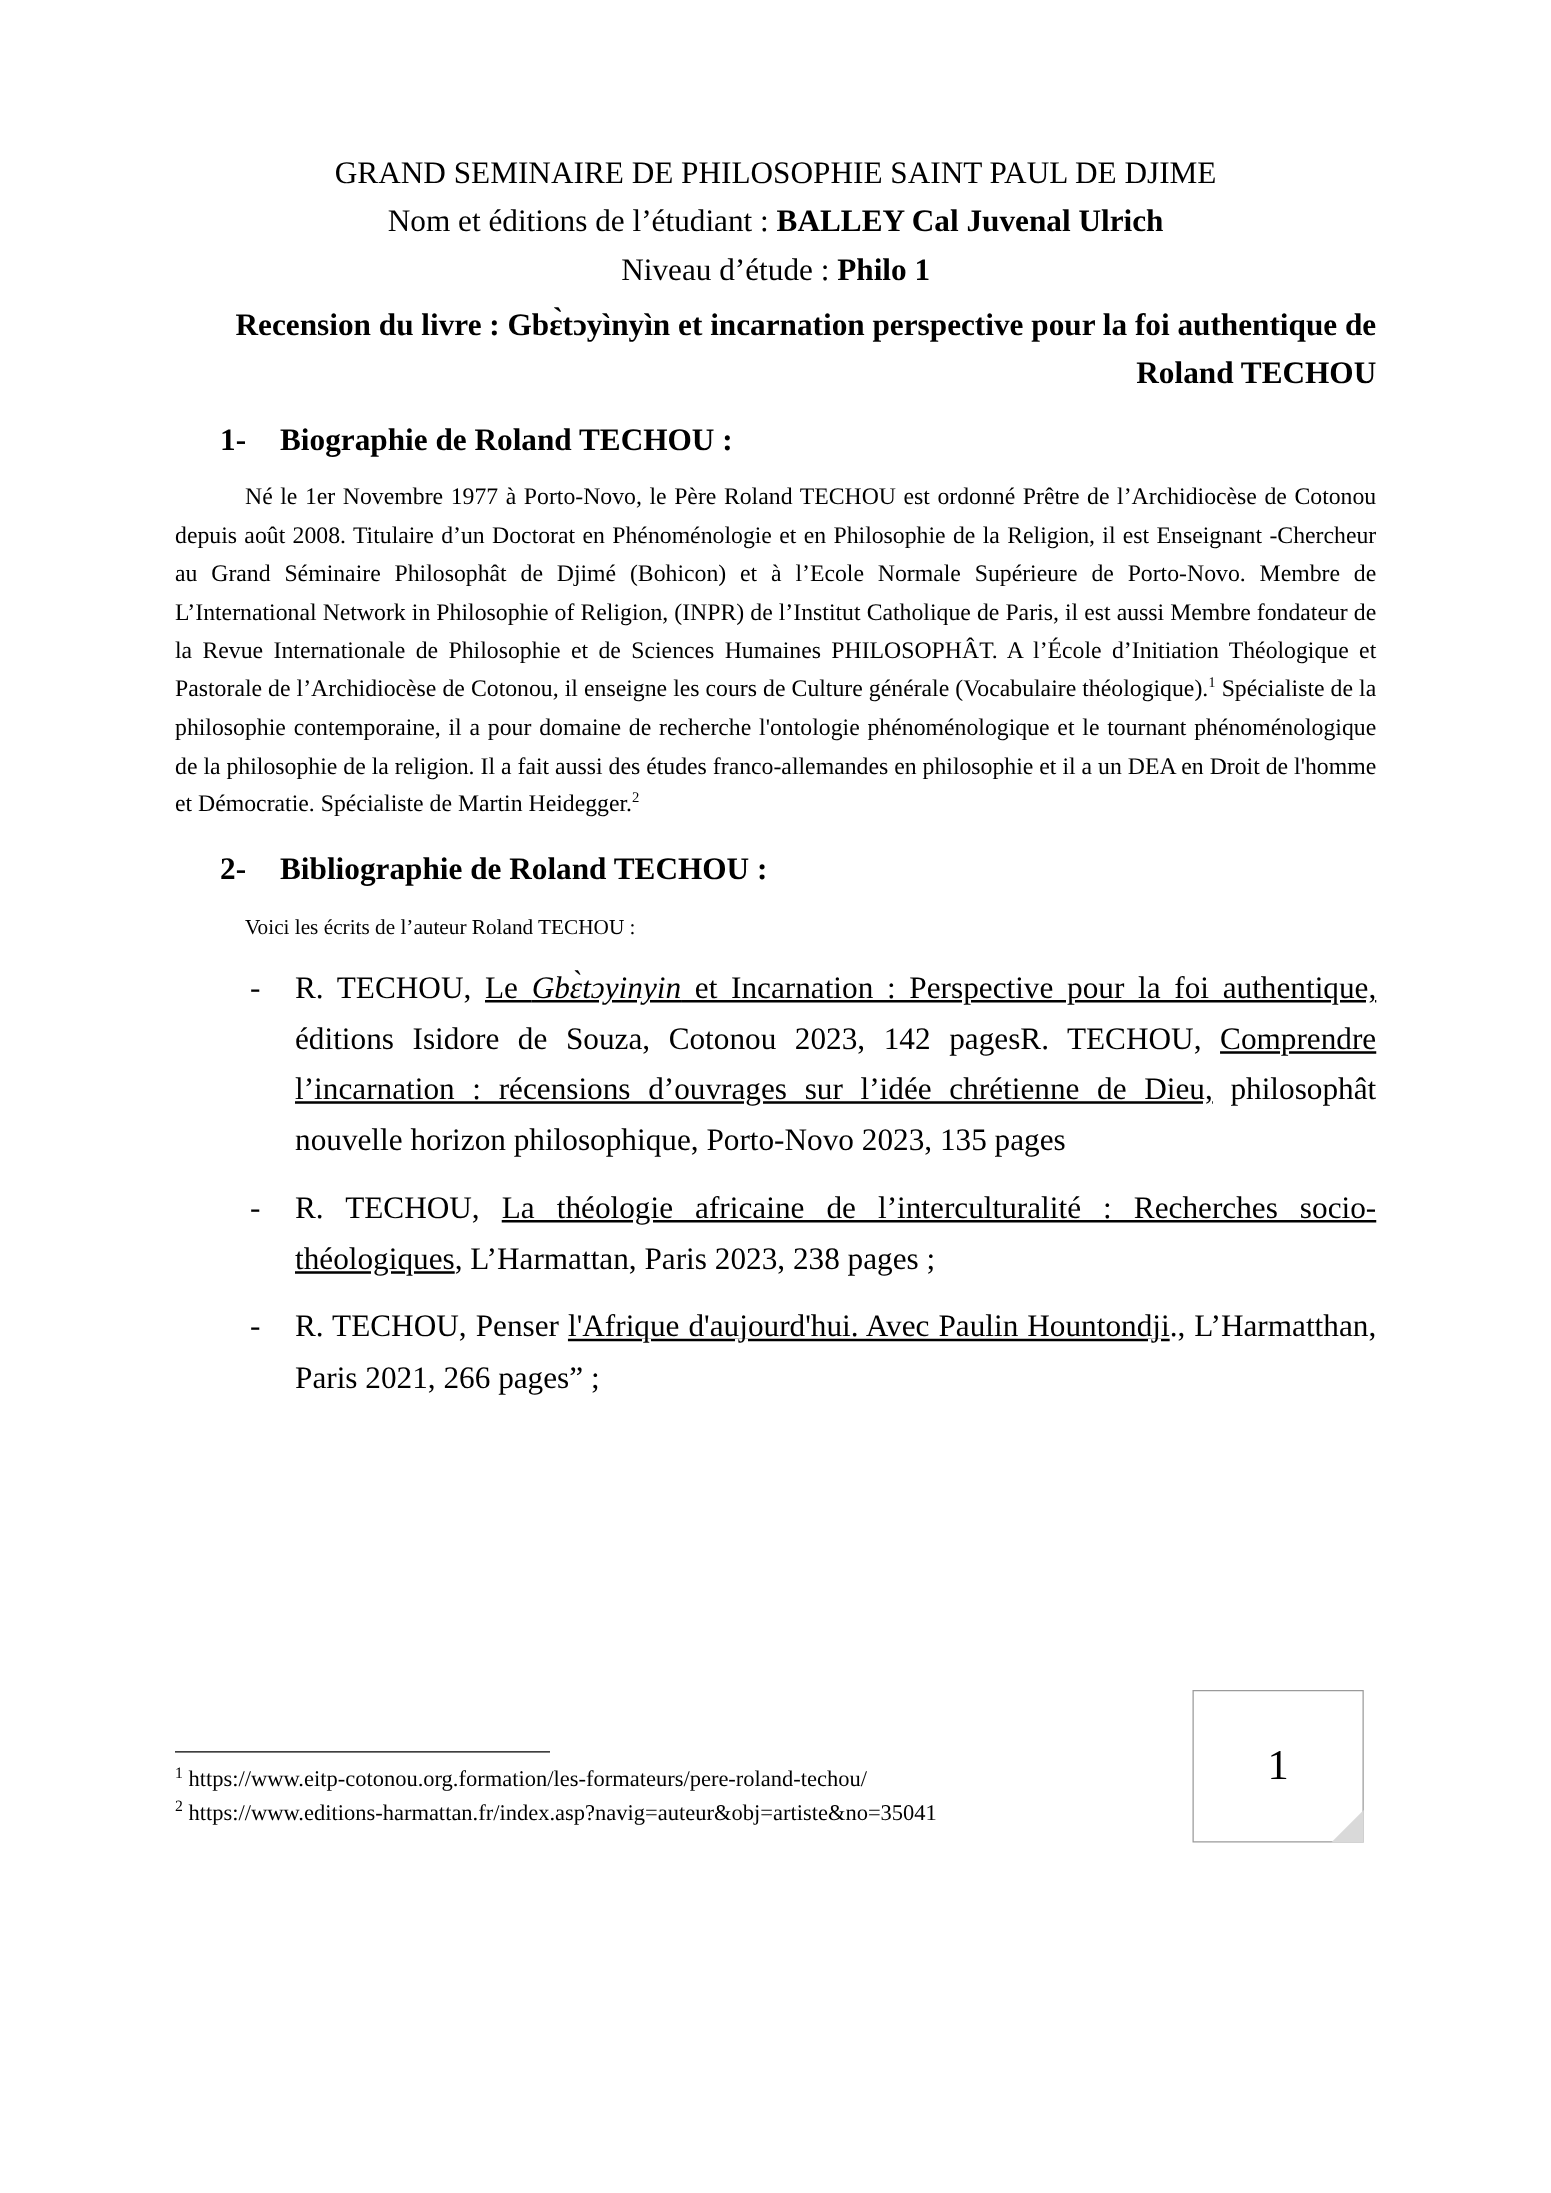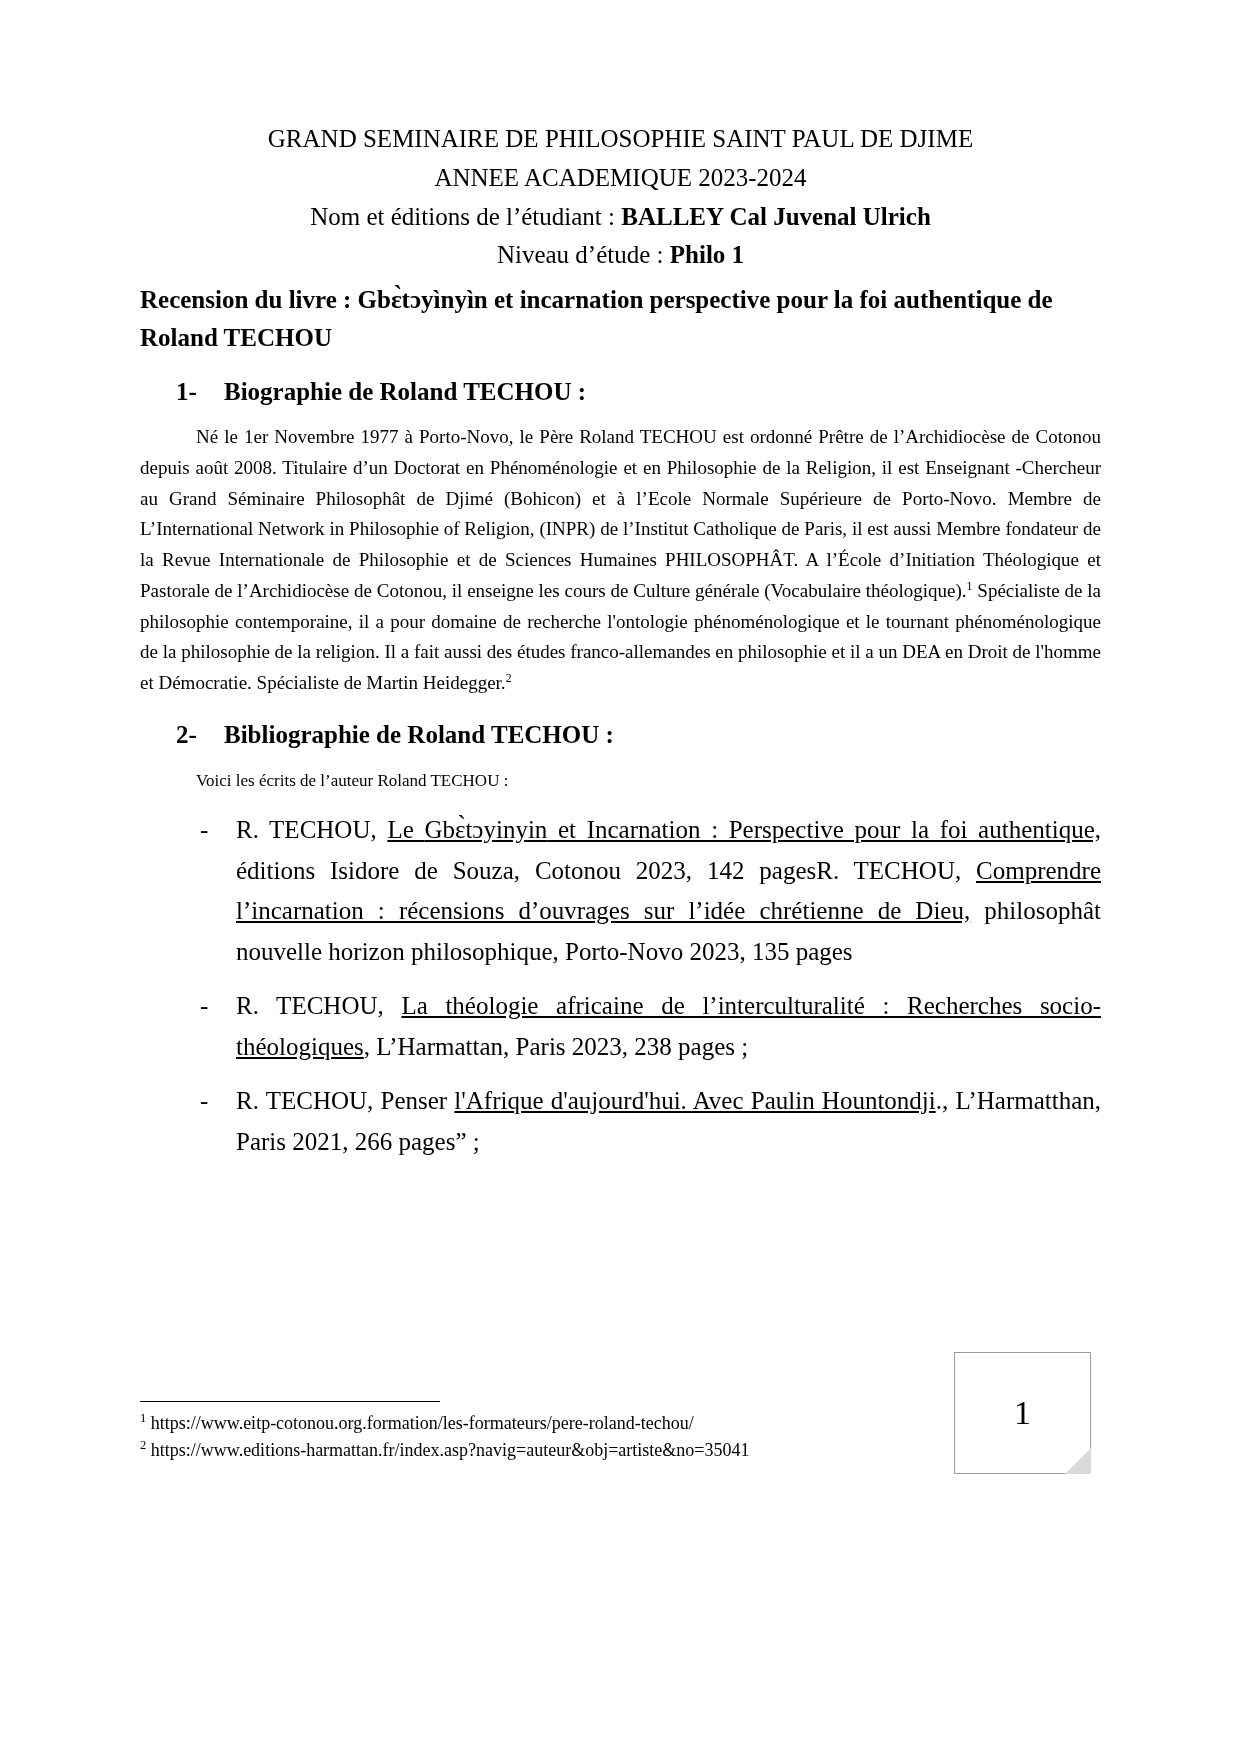--- a/index.html
+++ b/index.html
@@ -25,21 +25,21 @@
     line-height: 1.55;
     text-align: center;
   }
   .bold {
     font-weight: bold;
     text-align: center;
   }
   .title-line {
     font-size: 25px;
     font-weight: bold;
-    text-align: left;
+    text-align: right;
     line-height: 1.5;
     margin-top: 6px;
   }
   .section-head {
     font-size: 25px;
     font-weight: bold;
     margin-top: 22px;
     margin-left: 36px;
     display: flex;
     gap: 18px;
@@ -74,21 +74,21 @@
   }
   ul.refs li .dash {
     width: 36px;
     flex: 0 0 36px;
   }
   ul.refs li .txt {
     flex: 1 1 auto;
     text-align: justify;
   }
   .u { text-decoration: underline; }
-  .it { }
+  .it { font-style: italic; }
   sup {
     font-size: 0.62em;
     vertical-align: super;
     line-height: 0;
   }
   .footnote-area {
     position: absolute;
     left: 140px;
     bottom: 290px;
     width: 820px;
@@ -128,21 +128,20 @@
     border-left: 26px solid transparent;
     border-bottom: 26px solid #d9d9d9;
   }
 </style>
 </head>
 <body>
 
 <div class="page">
 
   <div class="hdr-line">GRAND SEMINAIRE DE PHILOSOPHIE SAINT PAUL DE DJIME</div>
-  <div class="hdr-line">ANNEE ACADEMIQUE 2023-2024</div>
 
   <div class="hdr-line">
     <span>Nom et éditions de l’étudiant : </span><span class="bold">BALLEY Cal Juvenal Ulrich</span>
   </div>
 
   <div class="hdr-line">
     <span>Niveau d’étude : </span><span class="bold">Philo 1</span>
   </div>
 
   <div class="title-line">Recension du livre :  Gbɛ̀tɔyìnyìn et incarnation perspective pour la foi authentique de Roland TECHOU</div>

